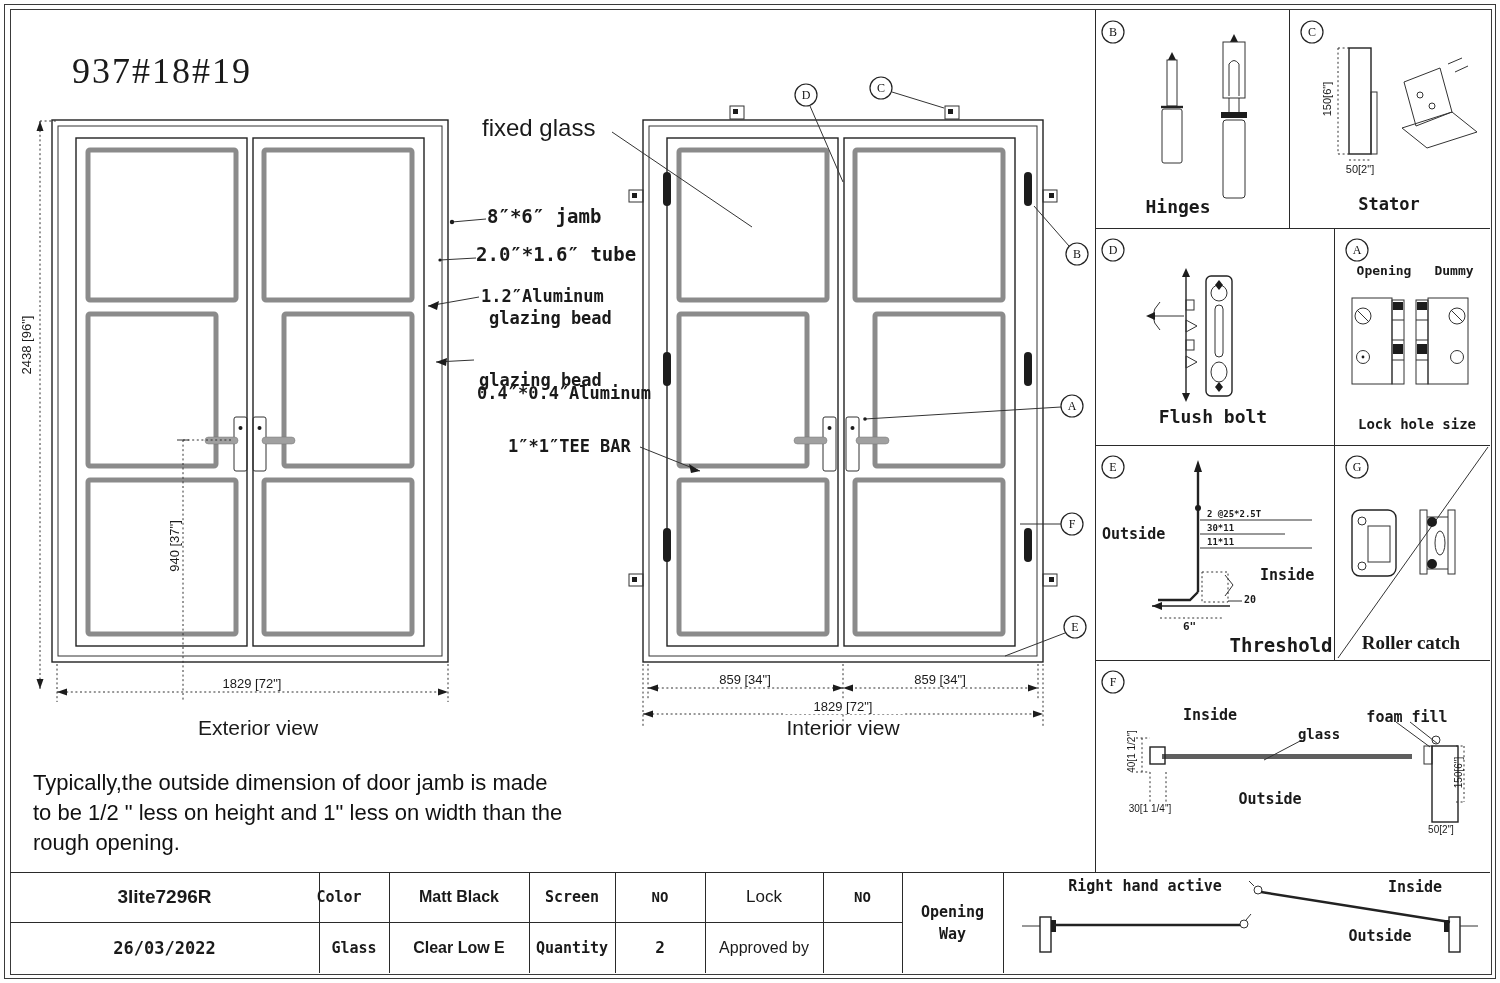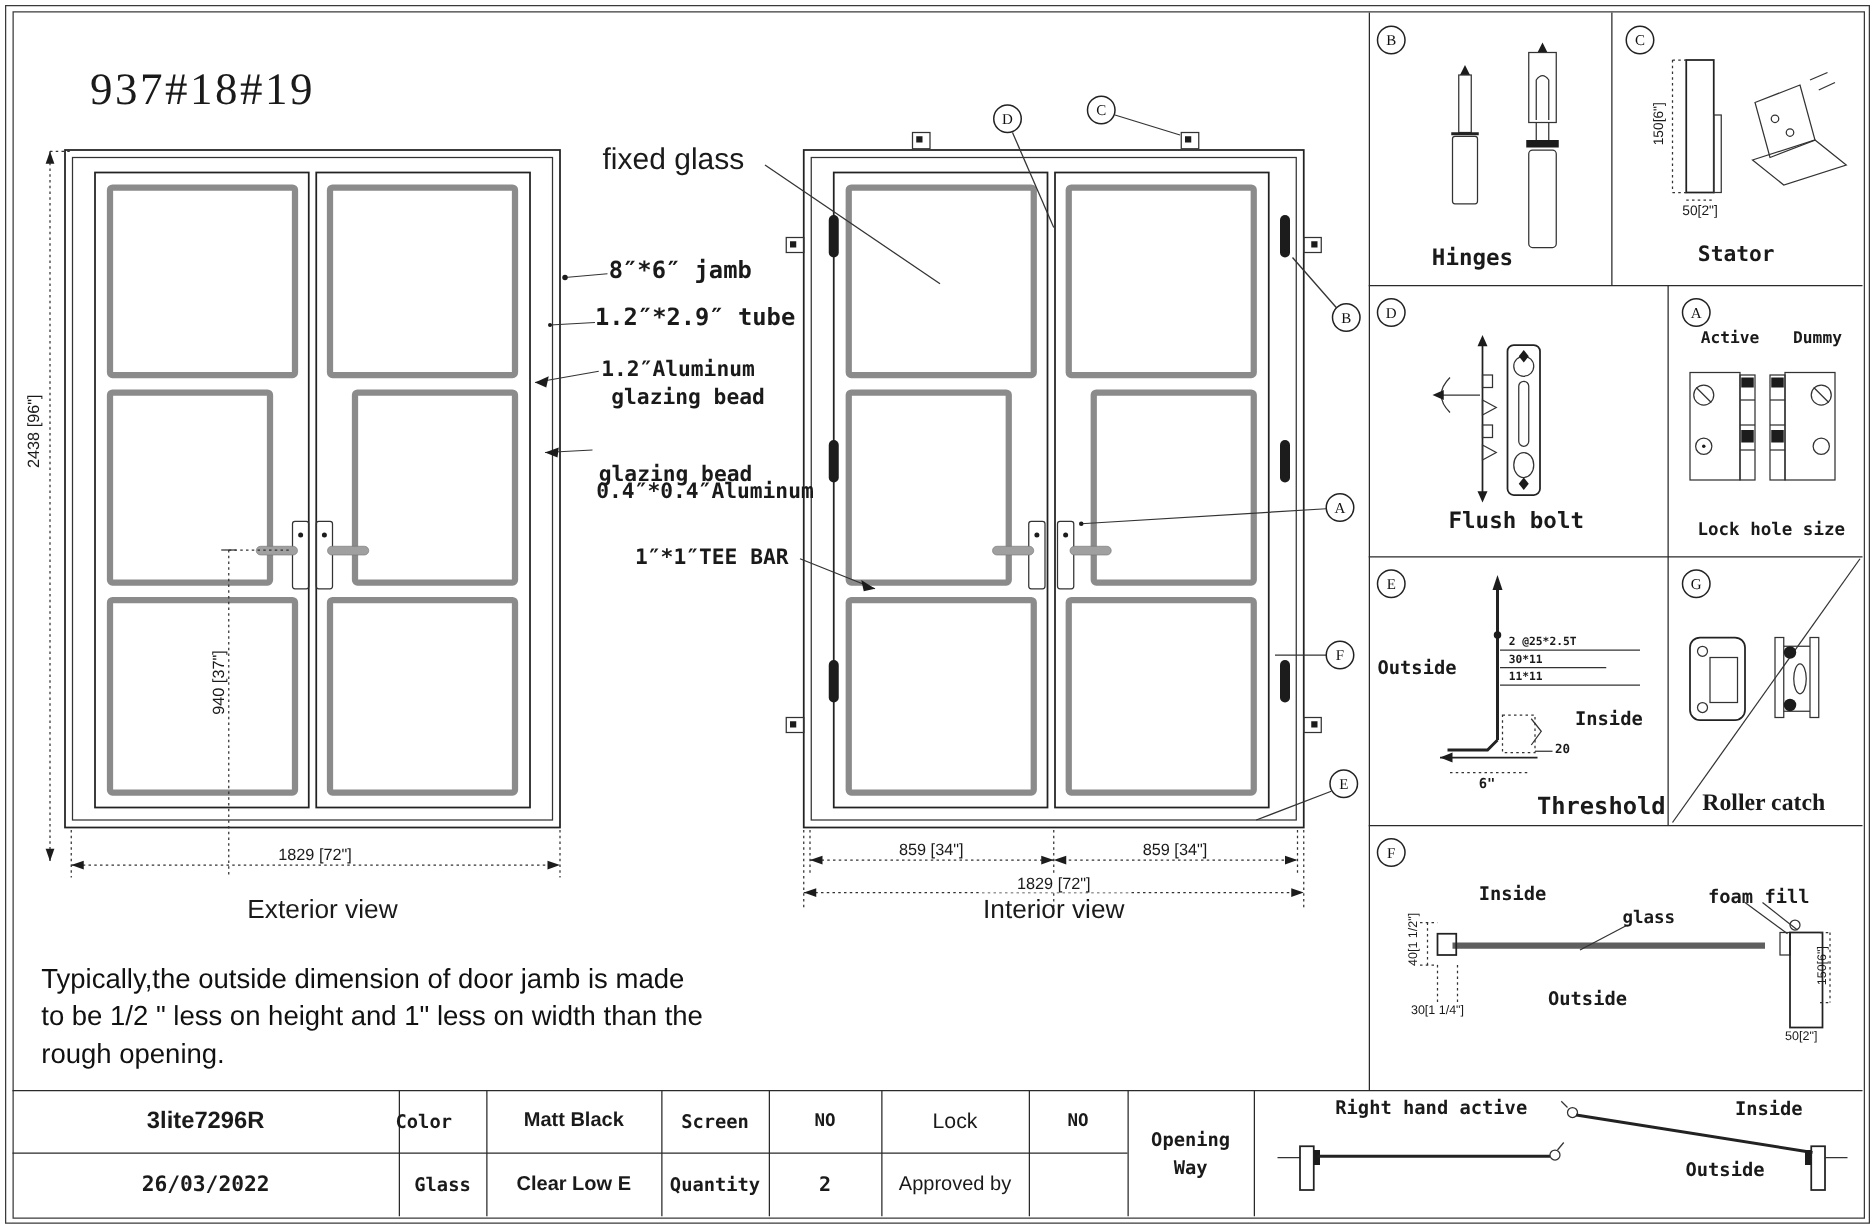--- a/index.html
+++ b/index.html
@@ -339,33 +339,33 @@
   <div class="t sans c" style="left:192px;top:676px;width:120px;font-size:13px;background:#fff;">1829 [72"]</div>
   <div class="t sans c" style="left:168px;top:716px;width:180px;font-size:21px;">Exterior view</div>
 
   <div class="t sans c" style="left:695px;top:672px;width:100px;font-size:13px;background:#fff;">859 [34"]</div>
   <div class="t sans c" style="left:890px;top:672px;width:100px;font-size:13px;background:#fff;">859 [34"]</div>
   <div class="t sans c" style="left:783px;top:699px;width:120px;font-size:13px;background:#fff;">1829 [72"]</div>
   <div class="t sans c" style="left:763px;top:716px;width:160px;font-size:21px;">Interior view</div>
 
   <div class="t sans" style="left:482px;top:114px;font-size:24px;">fixed glass</div>
   <div class="t cad" style="left:487px;top:205px;font-size:19px;font-weight:600;">8″*6″ jamb</div>
-  <div class="t cad" style="left:476px;top:243px;font-size:19px;font-weight:600;">1.2″*2.9″ tube</div>
+  <div class="t cad" style="left:476px;top:243px;font-size:19px;font-weight:600;">2.0″*1.6″ tube</div>
   <div class="t cad" style="left:481px;top:286px;font-size:17px;font-weight:600;">1.2″Aluminum</div>
   <div class="t cad" style="left:489px;top:308px;font-size:17px;">glazing bead</div>
   <div class="t cad" style="left:477px;top:348px;font-size:17px;font-weight:600;margin-top:35px;">0.4″*0.4″Aluminum</div>
   <div class="t cad" style="left:479px;top:370px;font-size:17px;">glazing bead</div>
   <div class="t cad" style="left:508px;top:436px;font-size:17px;font-weight:600;">1″*1″TEE BAR</div>
 
   <div class="t cad c" style="left:1128px;top:196px;width:100px;font-size:18px;">Hinges</div>
   <div class="t cad c" style="left:1339px;top:194px;width:100px;font-size:17px;">Stator</div>
   <div class="t sans c rot" style="left:1292px;top:93px;width:70px;font-size:11px;">150[6"]</div>
   <div class="t sans c" style="left:1330px;top:163px;width:60px;font-size:11px;">50[2"]</div>
   <div class="t cad c" style="left:1153px;top:406px;width:120px;font-size:18px;">Flush bolt</div>
-  <div class="t cad c" style="left:1356px;top:263px;width:56px;font-size:13px;">Active</div>
+  <div class="t cad c" style="left:1356px;top:263px;width:56px;font-size:13px;">Opening</div>
   <div class="t cad c" style="left:1426px;top:263px;width:56px;font-size:13px;">Dummy</div>
   <div class="t cad c" style="left:1352px;top:416px;width:130px;font-size:14px;">Lock hole size</div>
   <div class="t cad" style="left:1102px;top:525px;font-size:15px;">Outside</div>
   <div class="t cad" style="left:1260px;top:566px;font-size:15px;">Inside</div>
   <div class="t cad" style="left:1207px;top:509px;font-size:9px;">2 @25*2.5T</div>
   <div class="t cad" style="left:1207px;top:523px;font-size:9px;">30*11</div>
   <div class="t cad" style="left:1207px;top:537px;font-size:9px;">11*11</div>
   <div class="t cad" style="left:1244px;top:594px;font-size:10px;">20</div>
   <div class="t cad" style="left:1183px;top:620px;font-size:11px;">6"</div>
   <div class="t cad c" style="left:1221px;top:634px;width:120px;font-size:19px;">Threshold</div>

